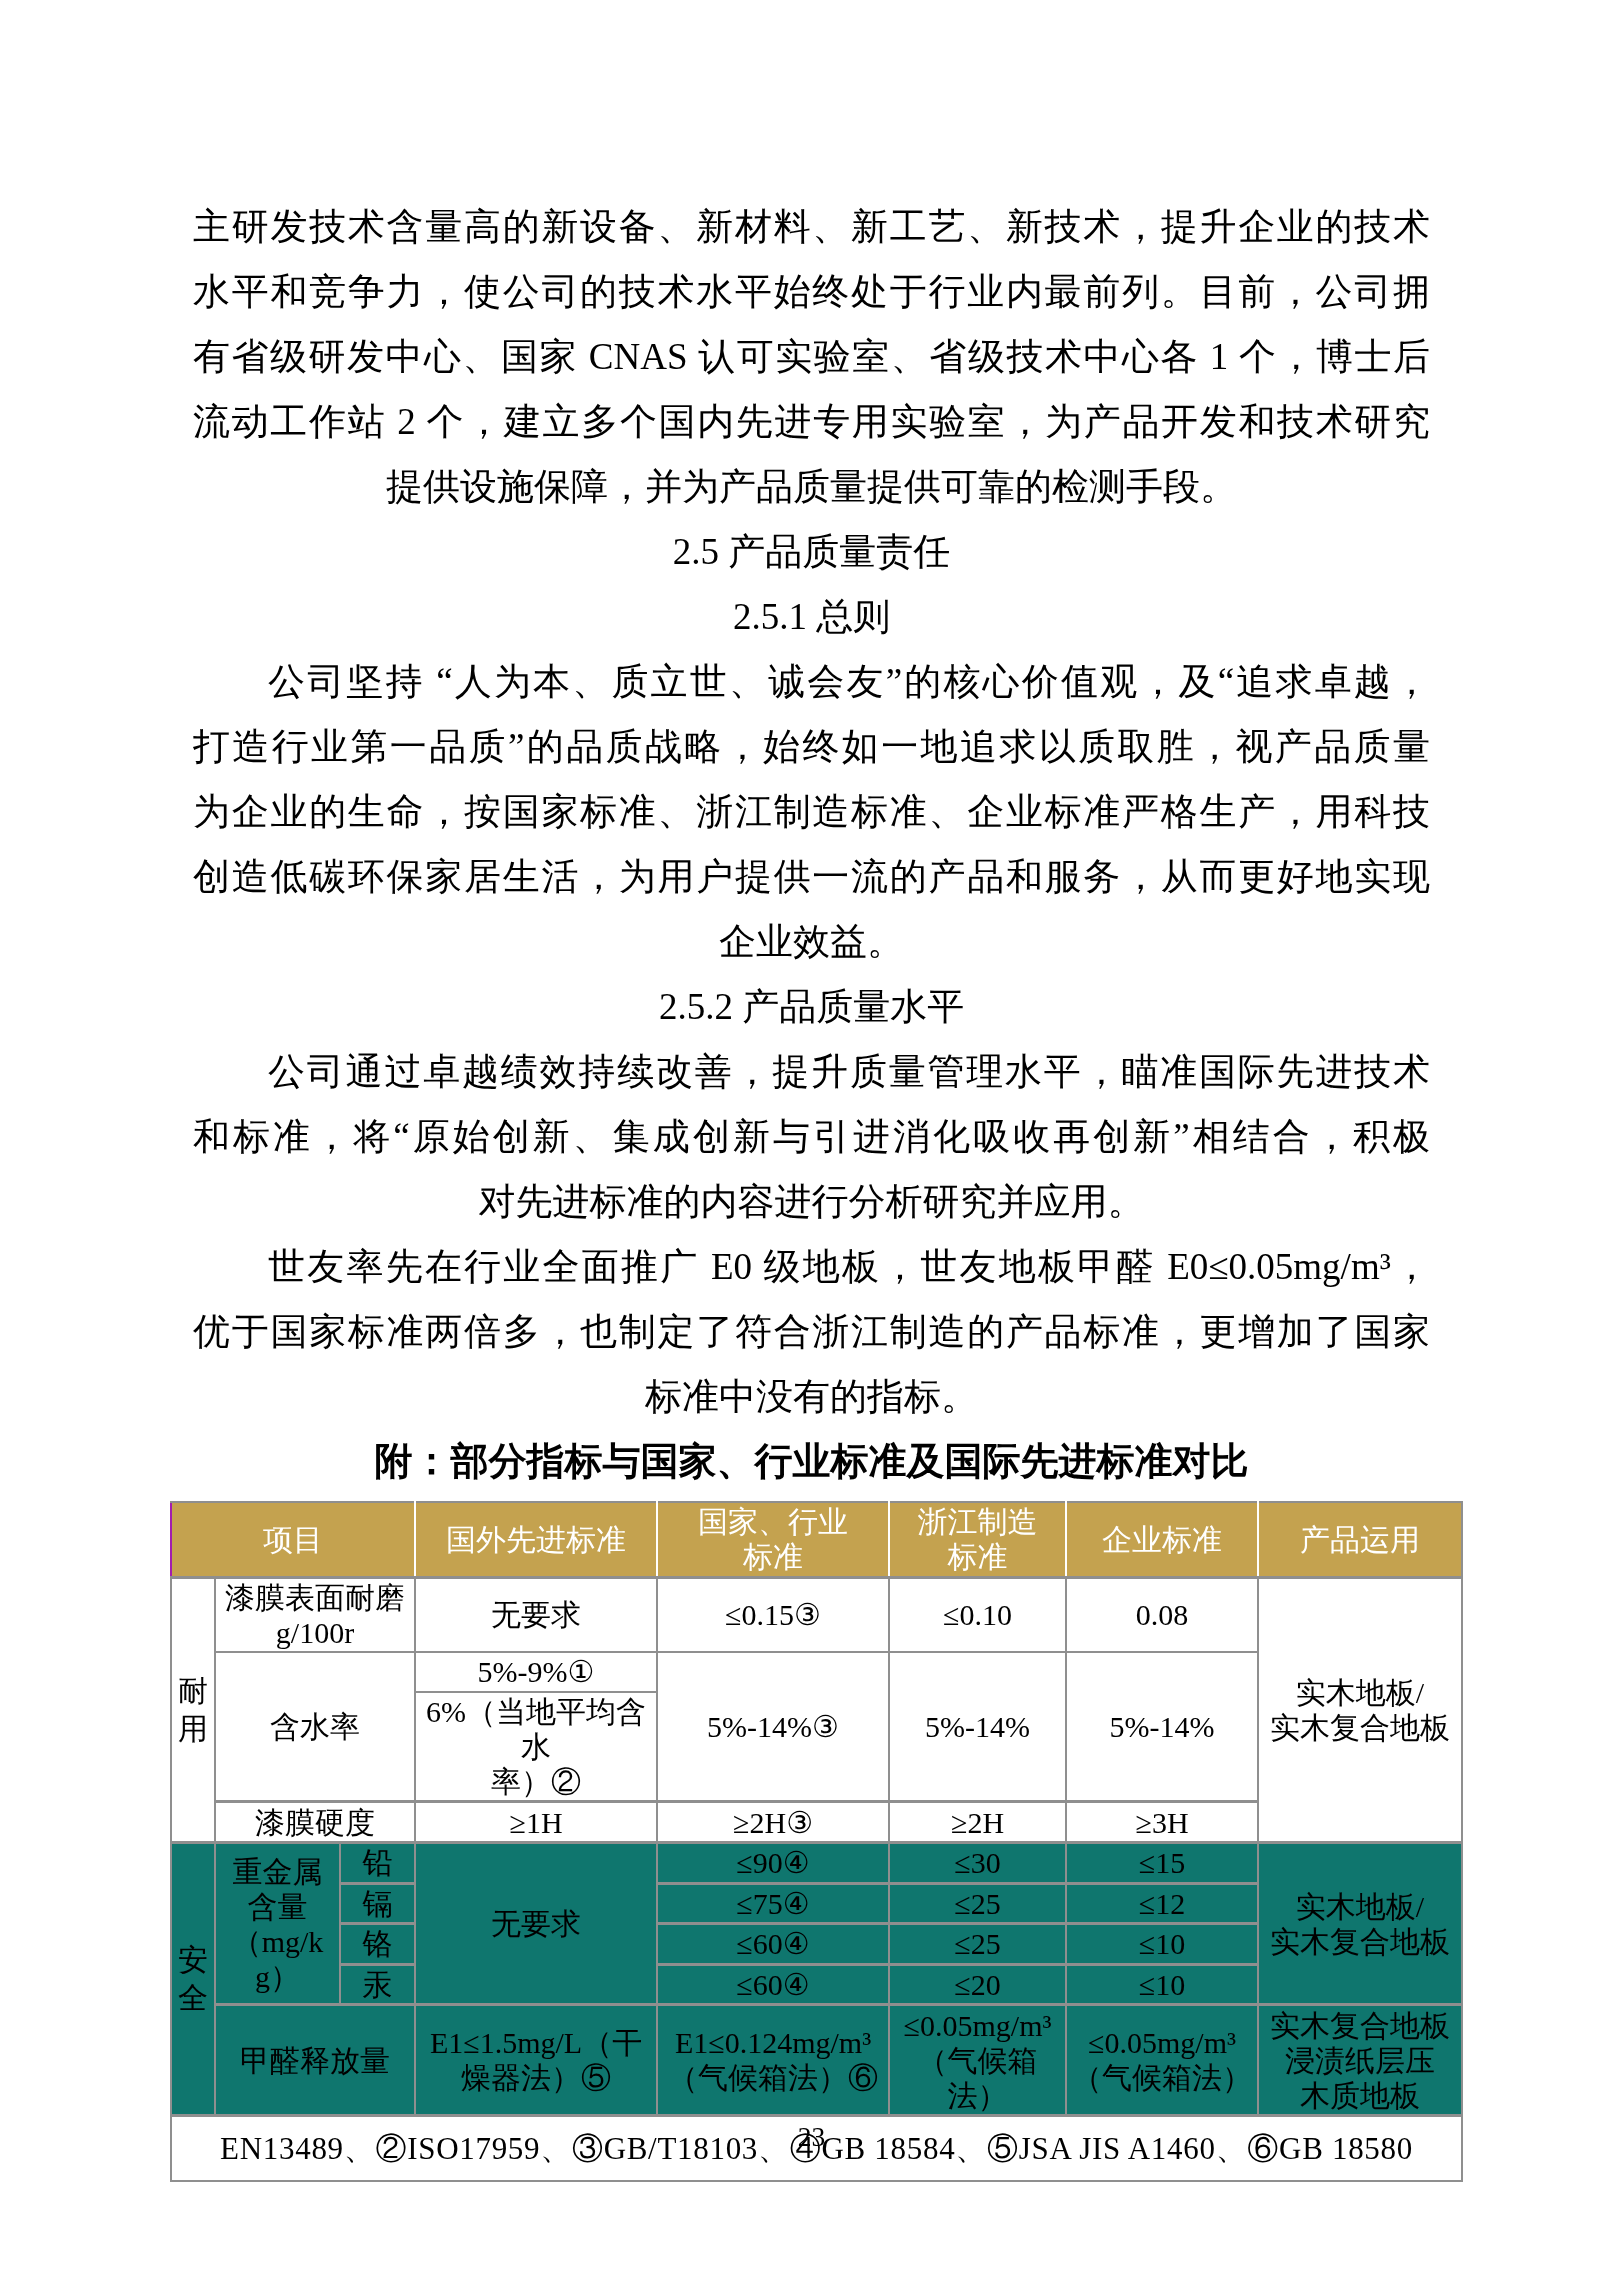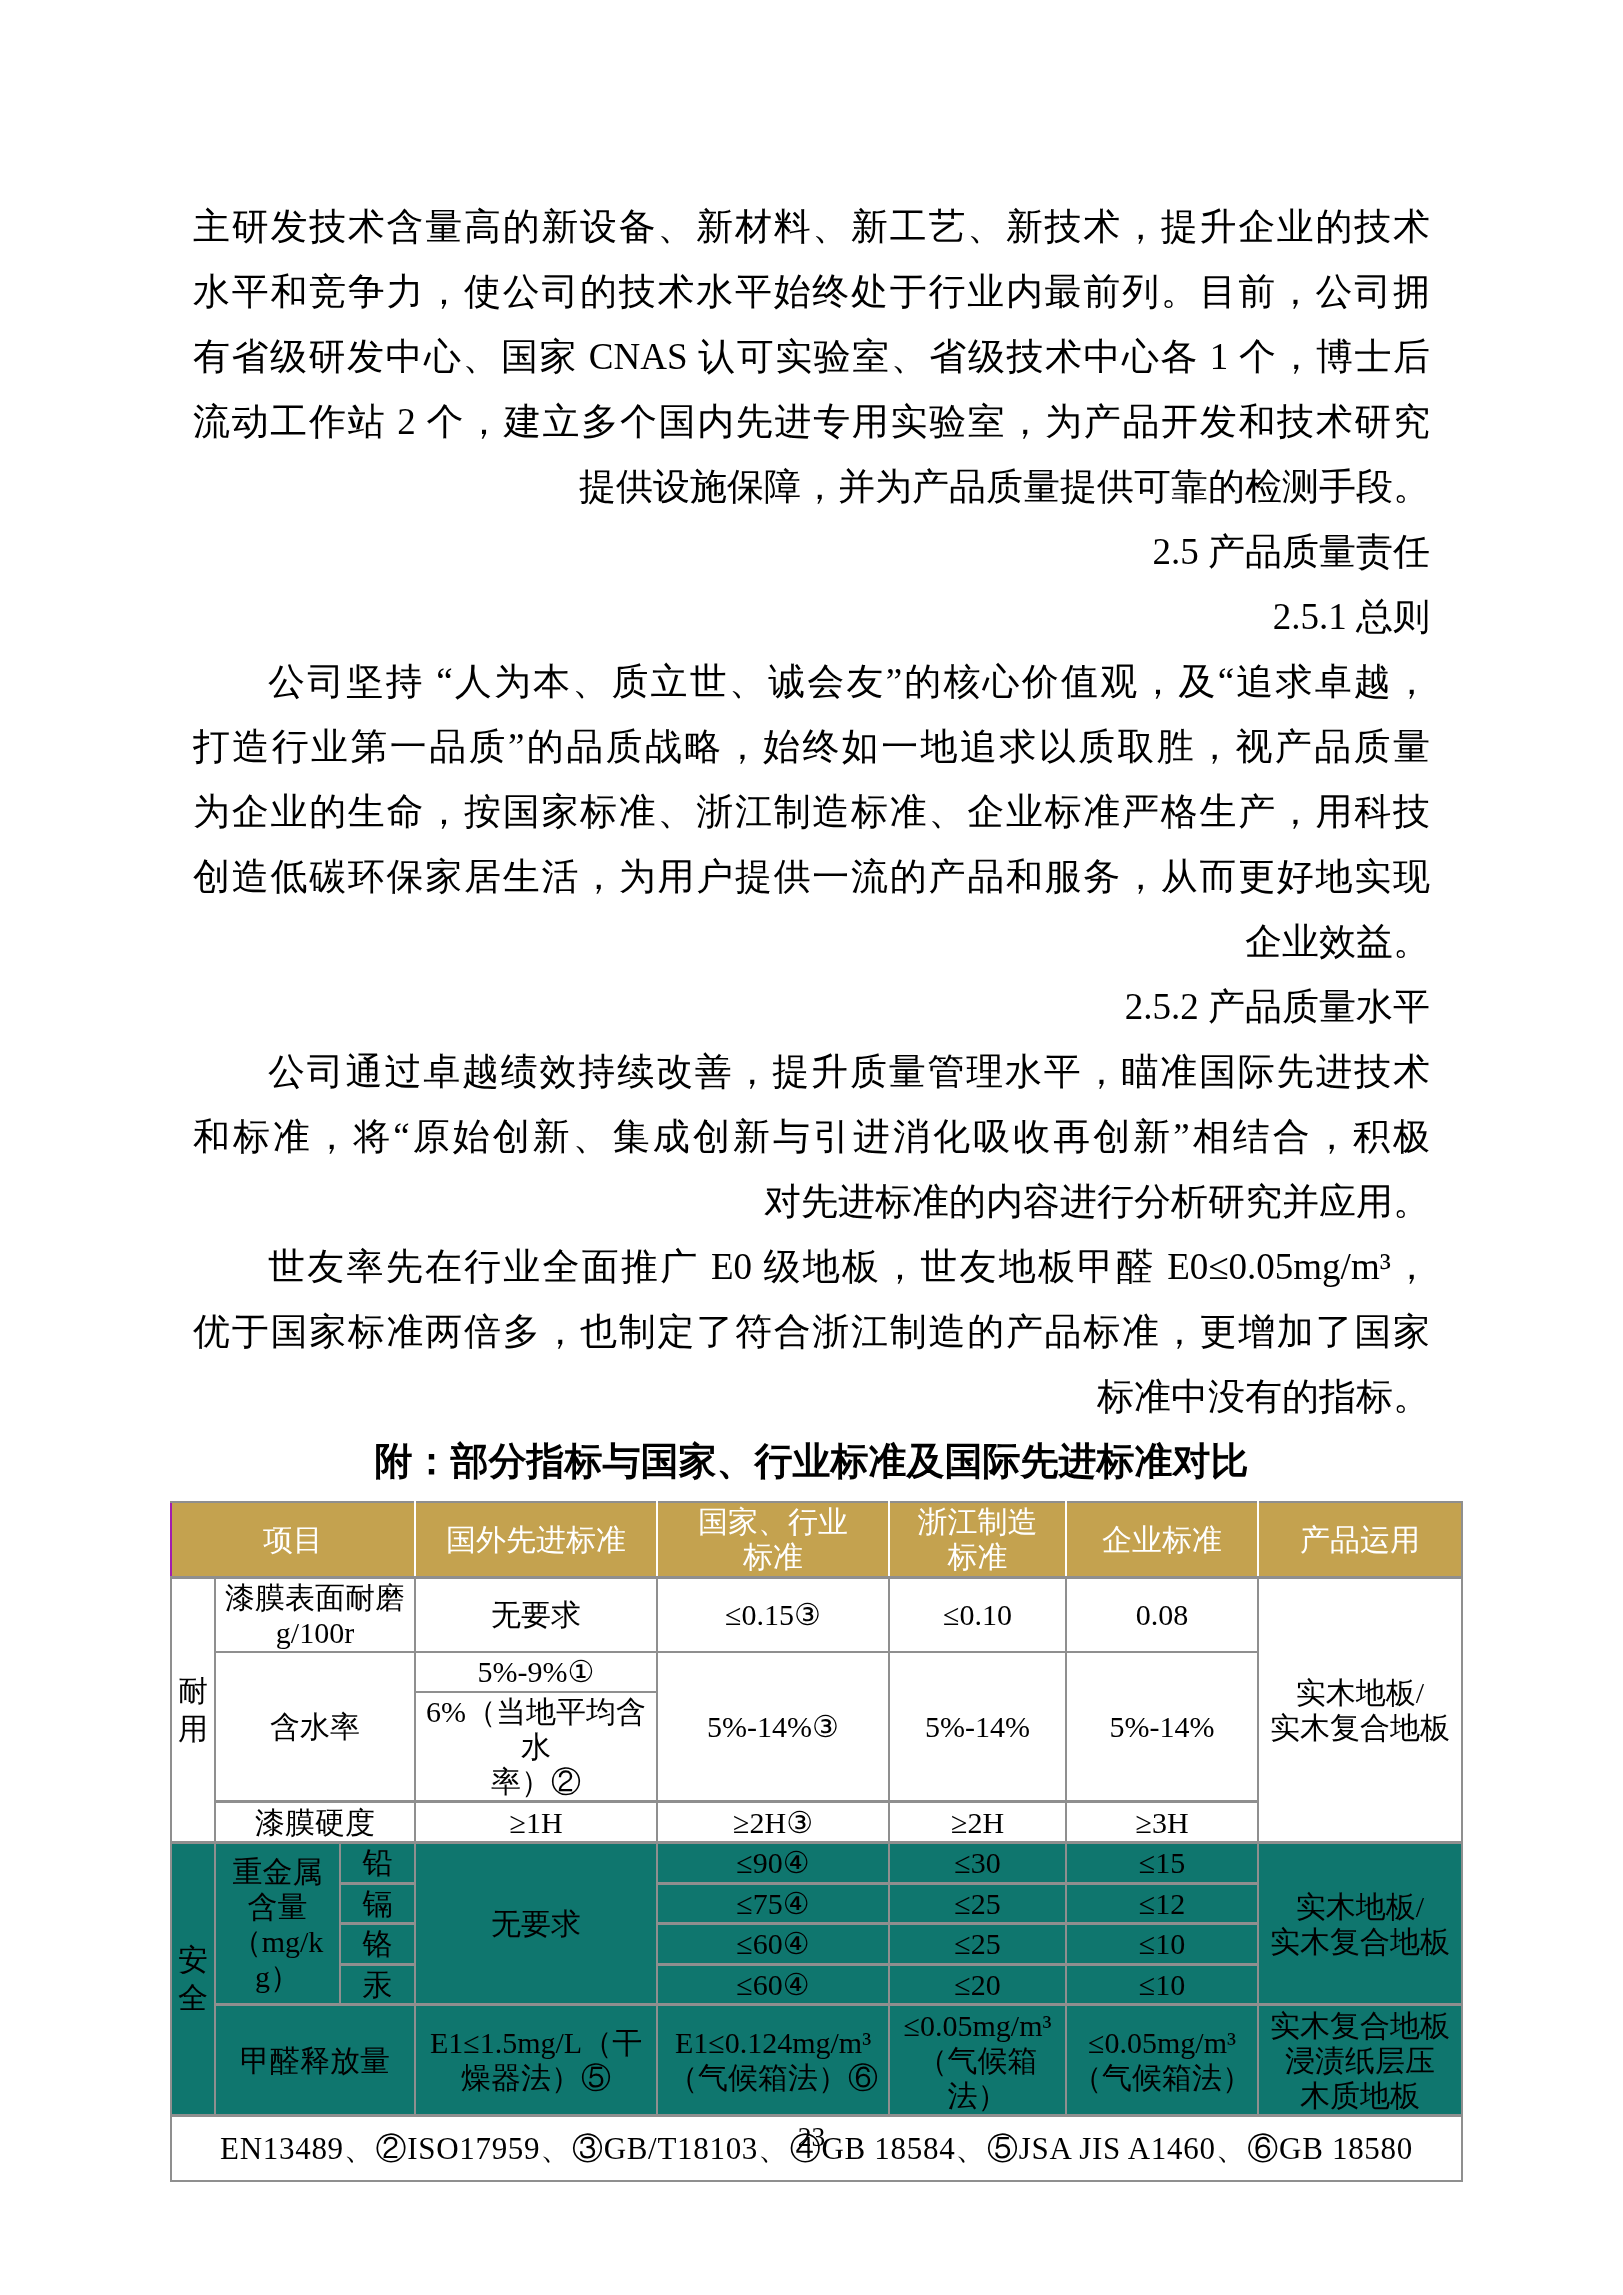--- a/index.html
+++ b/index.html
@@ -12,21 +12,21 @@
   }
   .page{position:absolute;left:0;top:0;width:1623px;height:2295px;overflow:hidden;}
 
   
   .textblock{position:absolute;left:193px;top:194px;width:1237px;}
   .line{
     height:65px;line-height:65px;font-size:37px;
     white-space:nowrap;letter-spacing:0;
   }
   .line.full{text-align:justify;text-align-last:justify;white-space:normal;overflow:hidden;}
-  .line.end{text-align:right;}
+  .line.end{text-align:center;}
   .line.indent{text-indent:75px;}
   .line.title{
     font-family:"Liberation Sans","DejaVu Sans",sans-serif;
     font-weight:bold;text-align:center;text-align-last:center;font-size:38px;
   }
 
   
   table.std{
     position:absolute;left:170px;top:1501px;
     width:1291px;border-collapse:collapse;table-layout:fixed;

